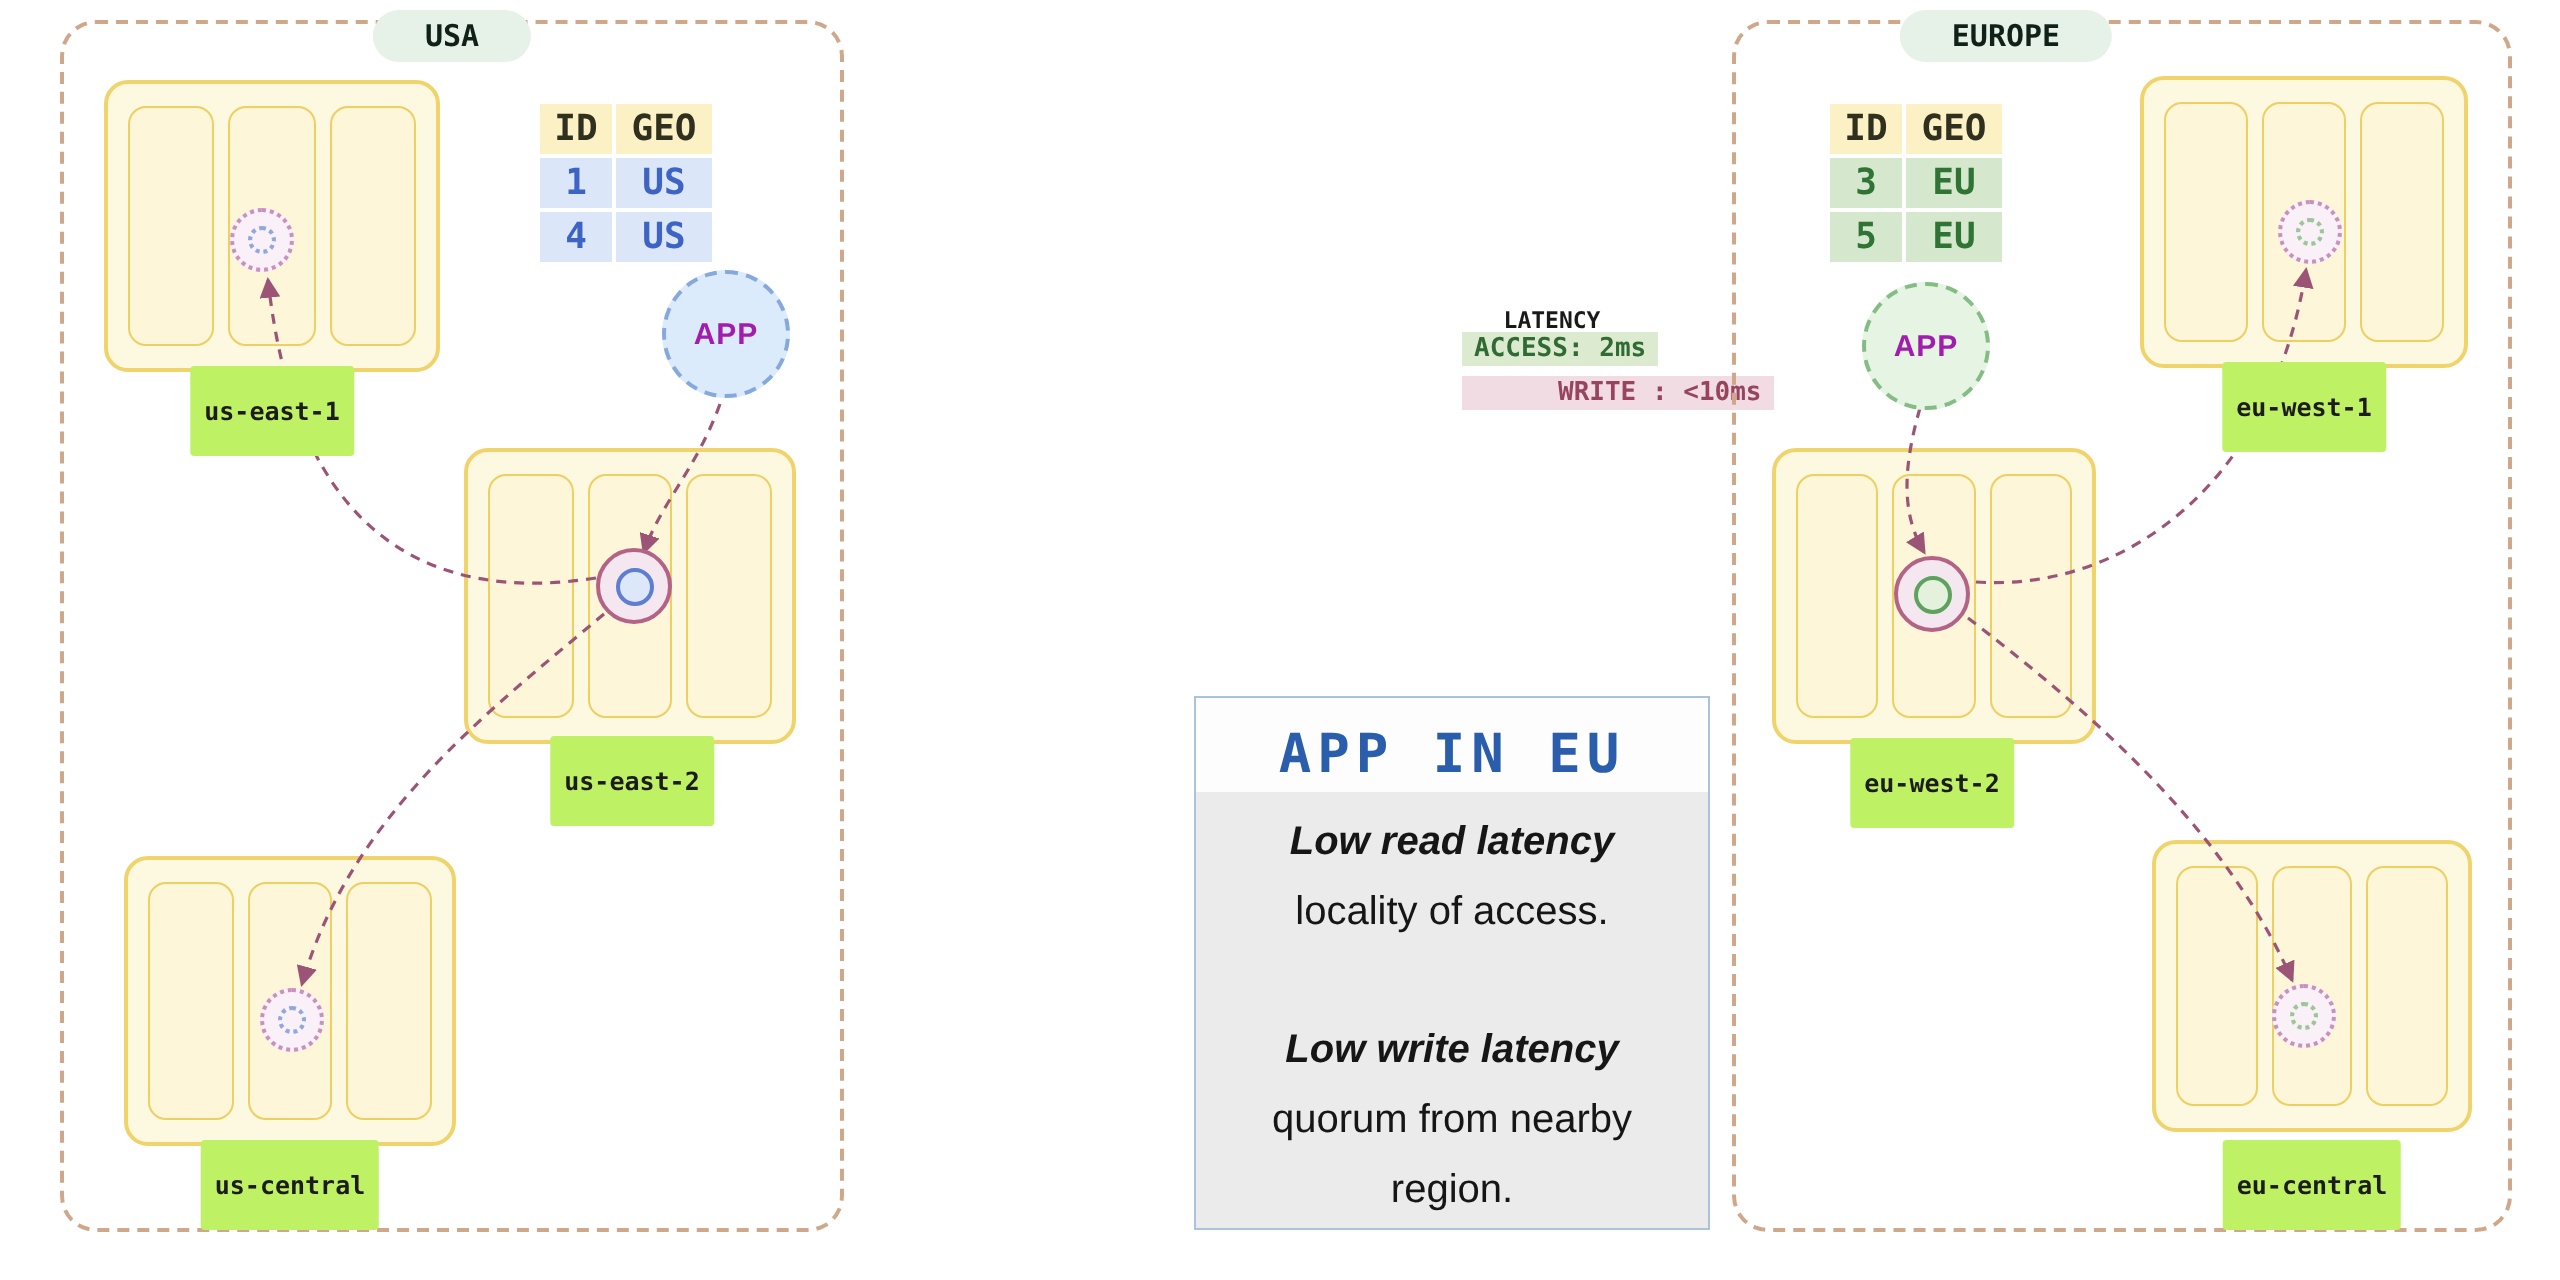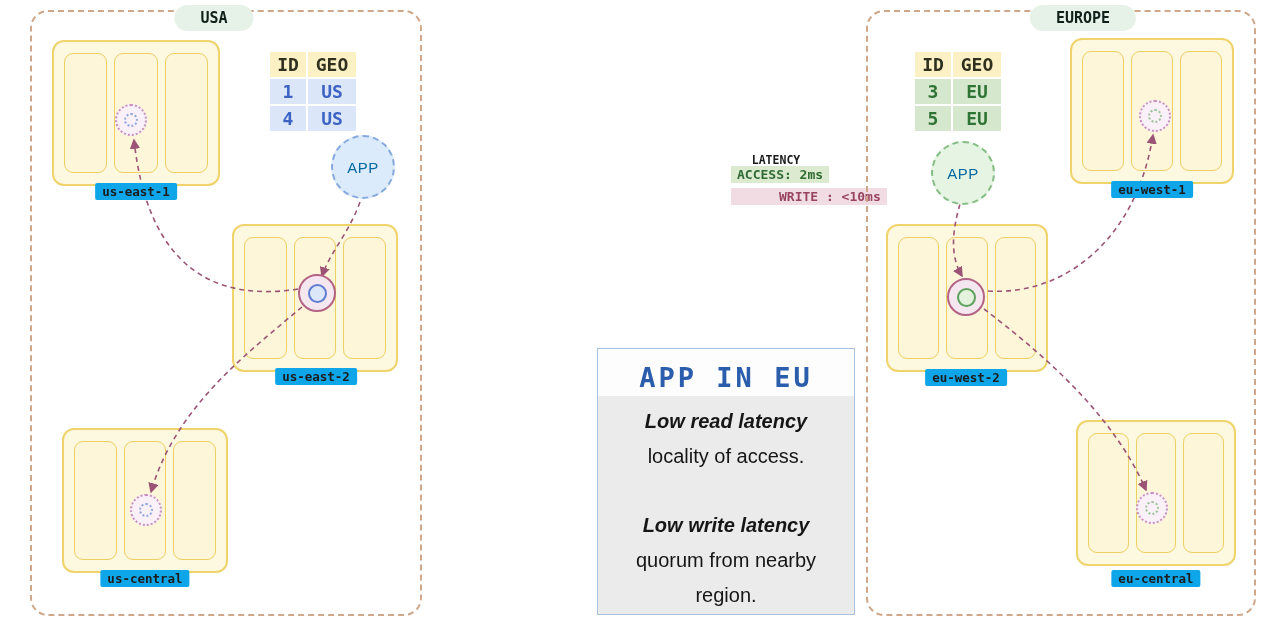--- a/index.html
+++ b/index.html
@@ -7,34 +7,34 @@
   .canvas { position:relative; width:1280px; height:640px; background:#ffffff; overflow:hidden; }
 
   .region { position:absolute; border:2px dashed #cfa88b; border-radius:18px; background:transparent; }
   .region-pill { position:absolute; transform:translateX(-50%); background:#e6f2e7; border-radius:14px;
     padding:4px 26px; font-family:"DejaVu Sans Mono", monospace; font-weight:bold; font-size:15px;
     color:#10211a; z-index:3; white-space:nowrap; }
 
   .cluster { position:absolute; background:#fdf8e0; border:2px solid #f0d36a; border-radius:12px;
     display:flex; gap:7px; padding:11px 10px; }
   .shard { flex:1; background:#fdf6d9; border:1.5px solid #eecf62; border-radius:9px; }
-  .cluster-label { position:absolute; transform:translateX(-50%); background:#0ea5e9; padding:1px 7px;
+  .cluster-label { position:absolute; transform:translateX(-50%); background:#bef264; padding:15px 7px;
     font-family:"DejaVu Sans Mono", monospace; font-weight:bold; font-size:12.5px; color:#1c1c1c;
     z-index:2; border-radius:2px; white-space:nowrap; }
 
   .geo-table { position:absolute; display:grid; grid-template-columns:36px 48px; gap:2px;
     font-family:"DejaVu Sans Mono", monospace; font-weight:bold; font-size:18px; text-align:center; }
   .geo-table .cell { padding:2px 0; }
   .cell.head { background:#fcf0c5; color:#30301f; }
   .cell.us { background:#dbe6f8; color:#3d63c4; }
   .cell.eu { background:#d5e7cd; color:#2f7434; }
 
   .app-circle { position:absolute; width:64px; height:64px; border-radius:50%;
-    display:flex; align-items:center; justify-content:center; font-size:15px; color:#0369a1;
-    letter-spacing:0.5px; z-index:2; }
+    display:flex; align-items:center; justify-content:center; font-size:15px; color:#a21caf;
+    letter-spacing:0.5px; z-index:2;font-weight:bold; }
   .app-circle.us { background:#dcebfb; border:2px dashed #85a9dc; }
   .app-circle.eu { background:#e6f4e3; border:2px dashed #84bd84; }
 
   .replica { position:absolute; width:32px; height:32px; transform:translate(-50%,-50%);
     border:2px dotted #c990c0; border-radius:50%; background:#f9f0f8;
     display:flex; align-items:center; justify-content:center; z-index:2; }
   .replica-core { width:14px; height:14px; border-radius:50%; }
   .replica-core.us { border:2px dotted #90a8dc; }
   .replica-core.eu { border:2px dotted #9cc598; }
 
@@ -77,21 +77,21 @@
       <path d="M 360 202 C 348 235, 330 252, 322 276" marker-end="url(#arrow)"></path>
       <path d="M 298 289 C 215 302, 148 268, 134 140" marker-end="url(#arrow)"></path>
       <path d="M 302 307 C 245 355, 175 408, 151 492" marker-end="url(#arrow)"></path>
       <path d="M 960 204 C 952 232, 950 256, 962 276" marker-end="url(#arrow)"></path>
       <path d="M 988 291 C 1062 296, 1136 242, 1153 135" marker-end="url(#arrow)"></path>
       <path d="M 984 309 C 1040 352, 1112 412, 1146 490" marker-end="url(#arrow)"></path>
     </g>
   </svg>
 
   <div class="region" style="left:30px; top:10px; width:392px; height:606px;"></div>
-  <div class="region-pill" style="left:214px; top:5px;">USA</div>
+  <div class="region-pill" style="left:226px; top:5px;">USA</div>
 
   <div class="cluster" style="left:52px; top:40px; width:168px; height:146px;">
     <div class="shard"></div>
     <div class="shard"></div>
     <div class="shard"></div>
   </div>
   <div class="replica" style="left:131px; top:120px;">
     <div class="replica-core us"></div>
   </div>
   <div class="cluster-label" style="left:136px; top:183px;">us-east-1</div>
@@ -136,21 +136,21 @@
     <div class="info-body">
       <div class="bold-line">Low read latency</div>
       <div>locality of access.</div>
       <div class="spacer-line"></div>
       <div class="bold-line">Low write latency</div>
       <div>quorum from nearby region.</div>
     </div>
   </div>
 
   <div class="region" style="left:866px; top:10px; width:390px; height:606px;"></div>
-  <div class="region-pill" style="left:1083px; top:5px;">EUROPE</div>
+  <div class="region-pill" style="left:1003px; top:5px;">EUROPE</div>
 
   <div class="geo-table" style="left:915px; top:52px;">
     <div class="cell head">ID</div>
     <div class="cell head">GEO</div>
     <div class="cell eu">3</div>
     <div class="cell eu">EU</div>
     <div class="cell eu">5</div>
     <div class="cell eu">EU</div>
   </div>
 

